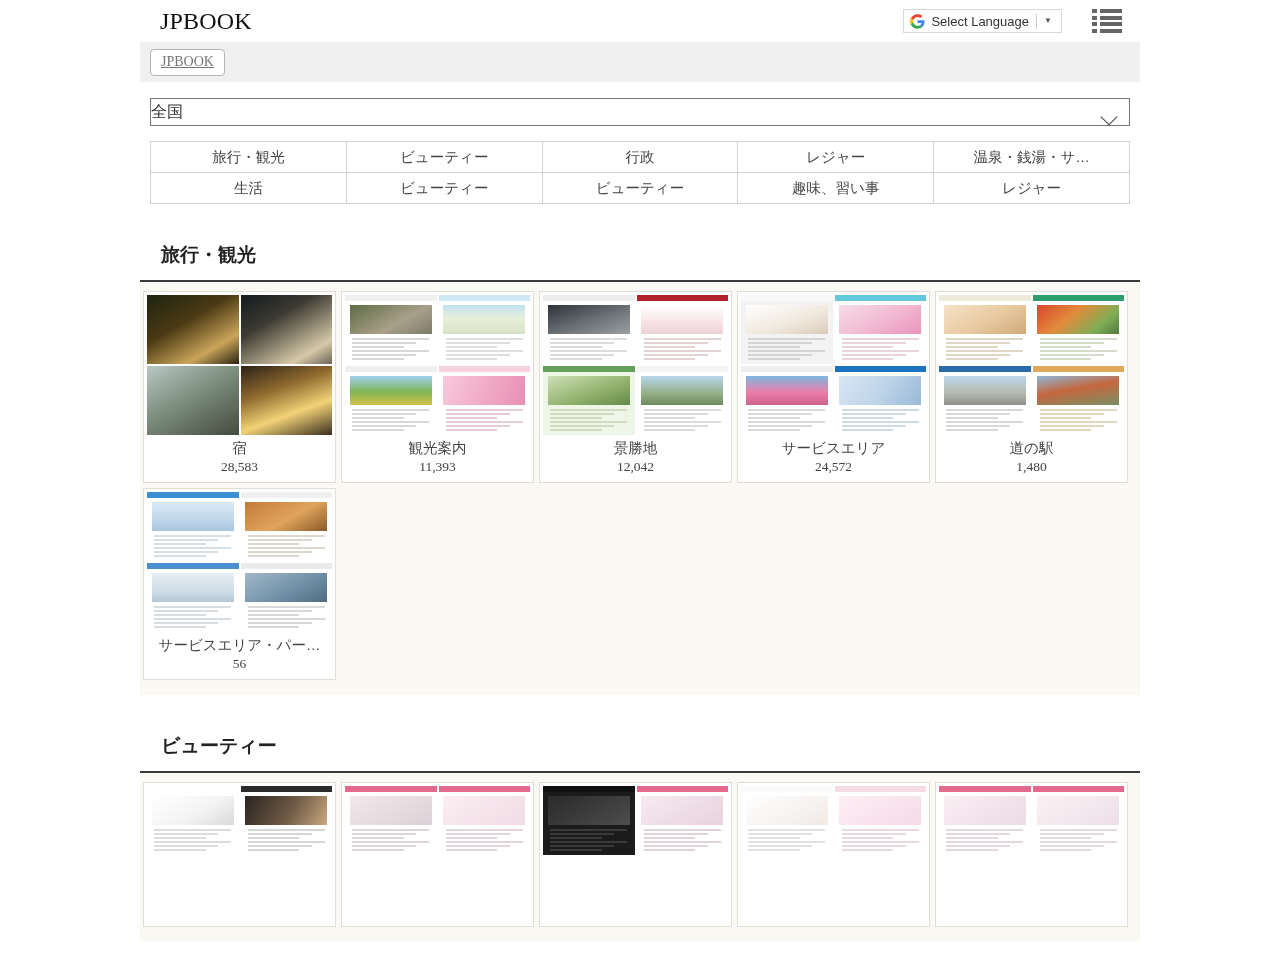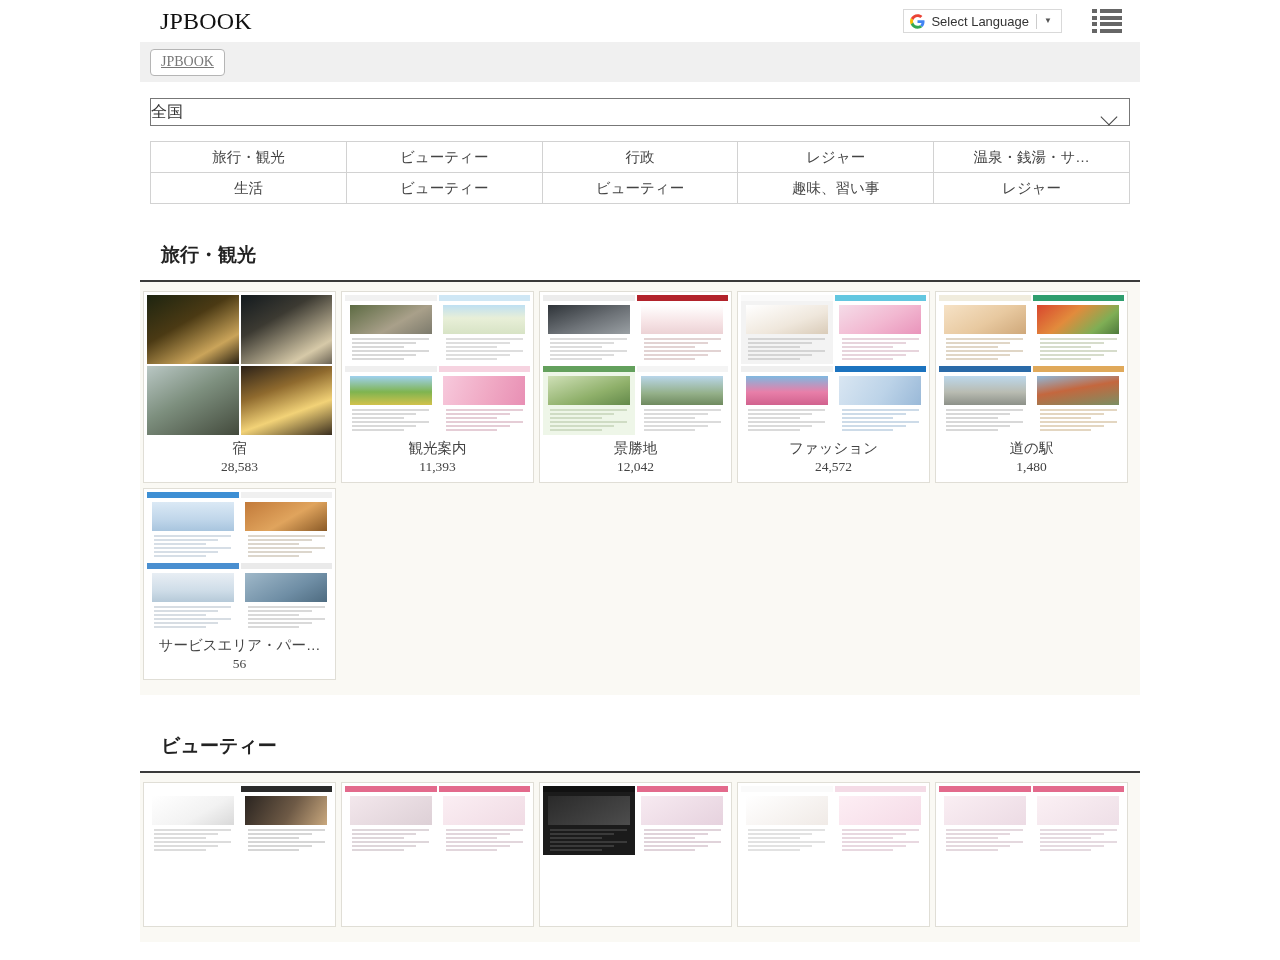--- a/index.html
+++ b/index.html
@@ -458,21 +458,21 @@
                   <div class="hero" style="left:5%;right:5%;top:14%;height:42%;background:linear-gradient(120deg,#d9e6f2,#bcd3e8 55%,#9ab9d8);"></div>
                   <div class="ln" style="left:8%;right:8%;top:62%;background:#cddbe8;"></div>
                   <div class="ln" style="left:8%;right:22%;top:68%;background:#cddbe8;"></div>
                   <div class="ln" style="left:8%;right:36%;top:74%;background:#cddbe8;"></div>
                   <div class="ln" style="left:8%;right:8%;top:80%;background:#cddbe8;"></div>
                   <div class="ln" style="left:8%;right:22%;top:86%;background:#cddbe8;"></div>
                   <div class="ln" style="left:8%;right:36%;top:92%;background:#cddbe8;"></div>
                 </div>
               </div>
             </div>
-            <div class="card-label">ファッション</div>
+            <div class="card-label">サービスエリア</div>
             <div class="card-count">24,572</div>
           </a>
           <a class="card" href="#" style="text-decoration: none;">
             <div class="thumb">
               <div class="cell">
                 <div class="mock" style="background:#ffffff">
                   <div class="bar-top" style="background:#f0ecdd"></div>
                   <div class="hero" style="left:5%;right:5%;top:14%;height:42%;background:linear-gradient(150deg,#f6e2c6,#e8c9a0 55%,#cfa87a);"></div>
                   <div class="ln" style="left:8%;right:8%;top:62%;background:#e0d6c6;"></div>
                   <div class="ln" style="left:8%;right:22%;top:68%;background:#e0d6c6;"></div>

